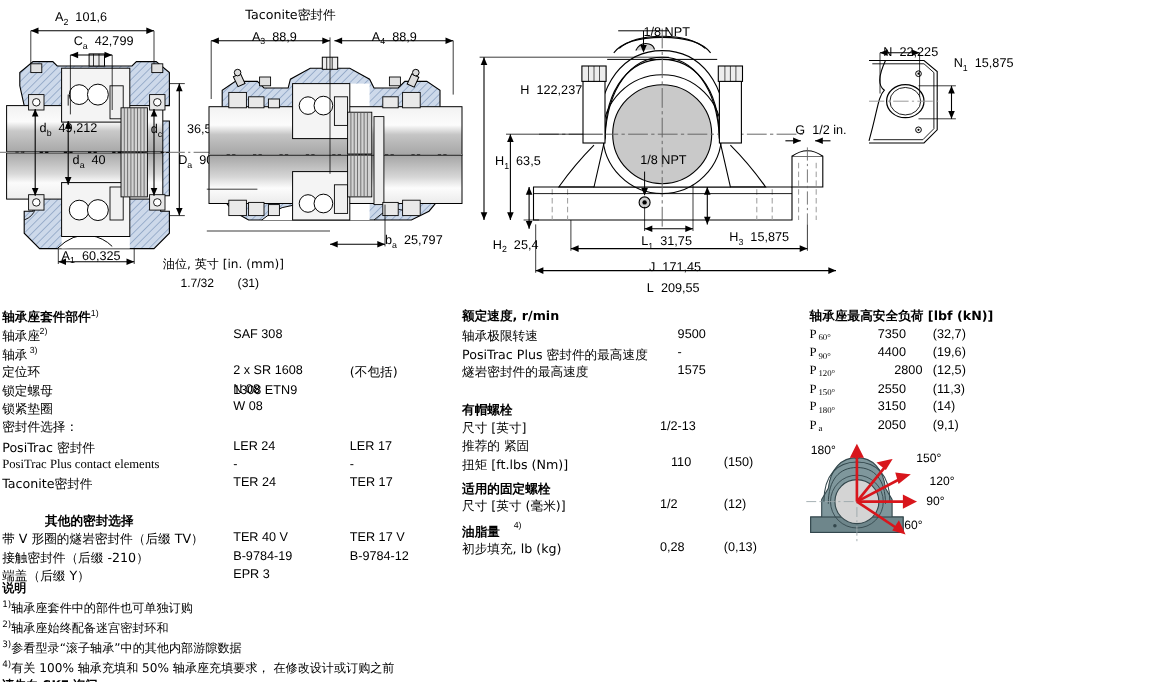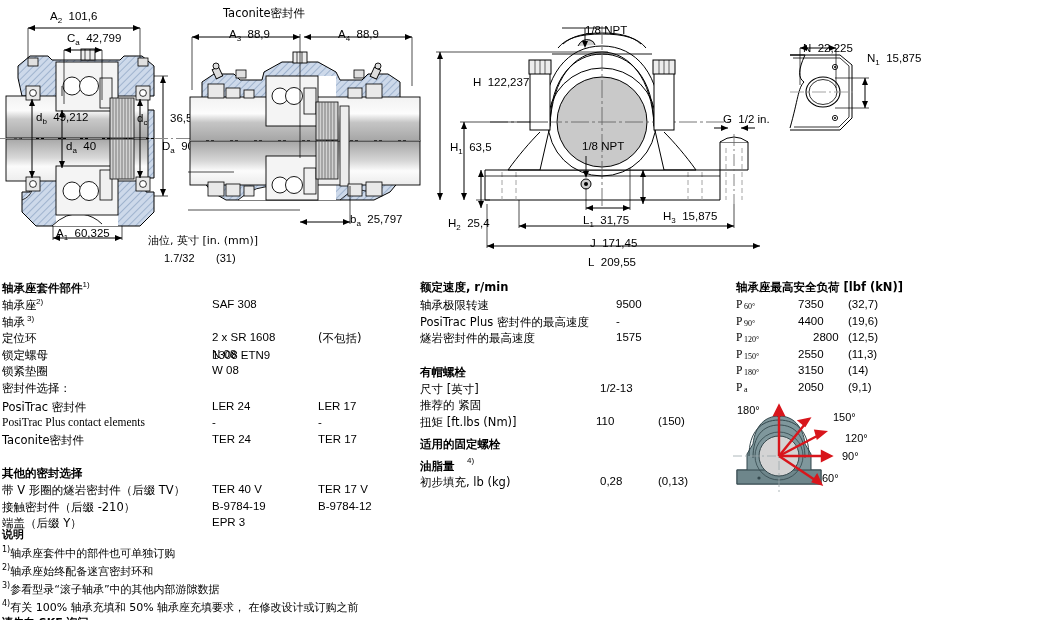--- a/index.html
+++ b/index.html
@@ -498,21 +498,21 @@
       <span class="lbl serif" style="font-size:11.5px;">PosiTrac Plus contact elements</span>
       <span class="v1" style="left:210px;">-</span>
       <span class="v2" style="left:316px;">-</span>
     </div>
     <div class="row">
       <span class="lbl cjk">Taconite密封件</span>
       <span class="v1" style="left:210px;">TER 24</span>
       <span class="v2" style="left:316px;">TER 17</span>
     </div>
 
-    <div class="row" style="height:34px;">
+    <div class="row" style="height:34px;margin-left:39px;">
       <span class="sec-h" style="position:absolute; top:17px;">其他的密封选择</span>
     </div>
     <div class="row">
       <span class="lbl cjk">带 V 形圈的燧岩密封件（后缀 TV）</span>
       <span class="v1" style="left:210px;">TER 40 V</span>
       <span class="v2" style="left:316px;">TER 17 V</span>
     </div>
     <div class="row">
       <span class="lbl cjk">接触密封件（后缀 -210）</span>
       <span class="v1" style="left:210px;">B-9784-19</span>
@@ -546,26 +546,31 @@
     </div>
     <div class="row">
       <span class="lbl cjk">尺寸 [英寸]</span>
       <span class="v1" style="left:180px;">1/2-13</span>
     </div>
     <div class="row">
       <span class="lbl cjk">推荐的 紧固</span>
     </div>
     <div class="row">
       <span class="lbl cjk">扭矩 [ft.lbs (Nm)]</span>
-      <span class="v1" style="left:176px;">110</span>
+      <span class="v1" style="left:190px;">110</span>
       <span class="v2" style="left:238px;">(150)</span>
     </div>
 
     <div class="row" style="height:22px;">
       <span class="sec-h" style="position:absolute; top:6px;">适用的固定螺栓</span>
+    </div>
+    <div class="row">
+      <span class="lbl cjk">尺寸 [英寸 (毫米)]</span>
+      <span class="v1" style="left:180px;">1/2</span>
+      <span class="v2" style="left:238px;">(12)</span>
     </div>
 
     <div class="row" style="height:22px;">
       <span class="sec-h" style="position:absolute; top:6px;">油脂量</span>
       <sup class="fn" style="position:absolute; left:47px; top:3px;">4)</sup>
     </div>
     <div class="row">
       <span class="lbl cjk">初步填充, lb (kg)</span>
       <span class="v1" style="left:180px;">0,28</span>
       <span class="v2" style="left:238px;">(0,13)</span>

